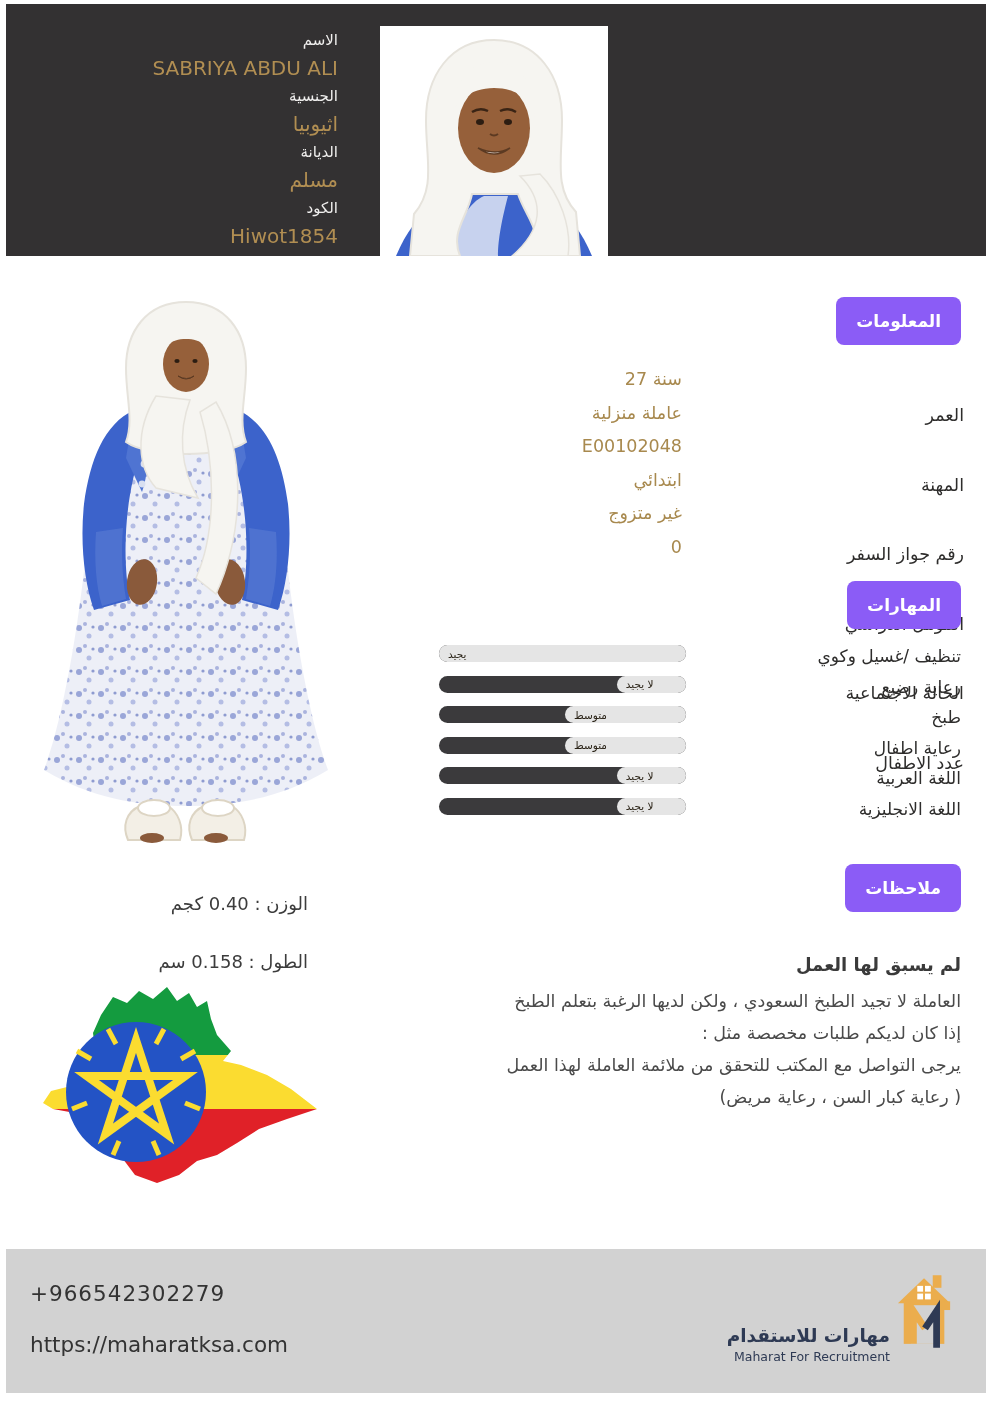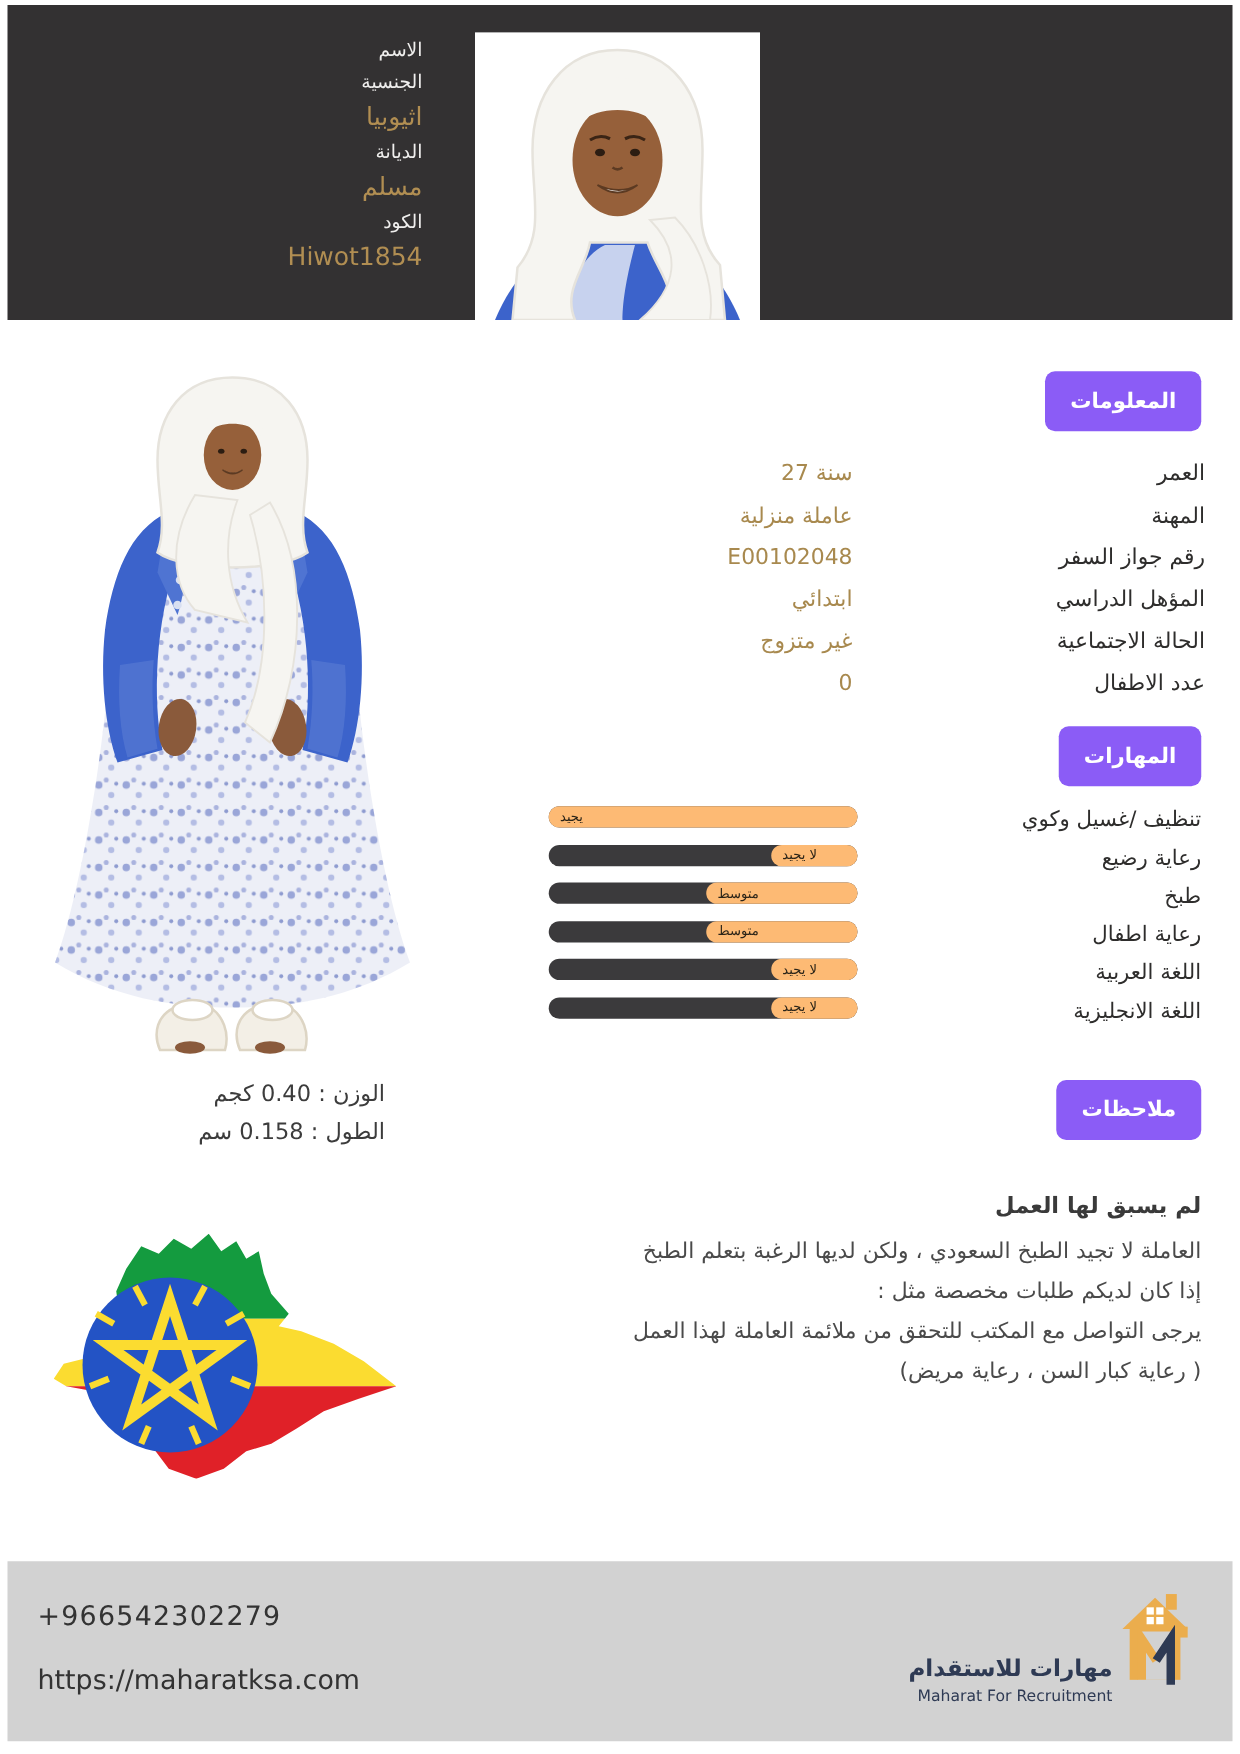--- a/index.html
+++ b/index.html
@@ -18,35 +18,35 @@
   
   .badge { position:absolute; right:29px; background:#8b5cf6; color:#ffffff; font-weight:bold;
            font-size:17px; padding:13px 20px; border-radius:8px; direction:rtl; line-height:1.3; }
   .badge-info   { top:297px; }
   .badge-skills { top:581px; }
   .badge-notes  { top:864px; }
 
   
   .info-labels { position:absolute; top:363px; right:26px;  text-align:right; }
   .info-values { position:absolute; top:363px; right:308px; text-align:right;margin-left:28px; }
-  .info-labels div { direction:rtl; color:#2e2d2c; font-size:17.5px; line-height:33.5px; }
+  .info-labels div { direction:rtl; color:#2e2d2c; font-size:17.5px; line-height:33.5px;margin-top:36px; }
   .info-values div { direction:ltr; color:#a8894e; font-size:17.5px; line-height:33.5px; }
 
   
   .skills-labels { position:absolute; top:641px; right:29px; text-align:right; }
   .skills-labels div { direction:rtl; color:#2e2d2c; font-size:17px; line-height:30.5px; }
   .skills-bars { position:absolute; top:645px; left:437px; width:247px; }
   .bar { position:relative; height:17px; border-radius:9px; background:#3b3a3c; margin-bottom:13.5px; }
-  .bar-fill { position:absolute; right:0; top:0; height:100%; border-radius:9px; background:#fdba74;
+  .bar-fill { position:absolute; right:0; top:0; height:100%; border-radius:9px; background:#e5e5e5;
               display:flex; align-items:center; justify-content:flex-start; overflow:hidden; }
   .bar-label { direction:rtl; font-size:10.5px; color:#2b2418; padding:0 9px; white-space:nowrap; }
 
   
   .measurements { position:absolute; top:861px; right:682px; text-align:right; }
-  .measurements div { direction:rtl; color:#3c3c3c; font-size:18px; line-height:30px; }
+  .measurements div { direction:rtl; color:#3c3c3c; font-size:18px; line-height:30px;margin-top:28px; }
 
   
   .notes-title { position:absolute; top:951px; right:29px; direction:rtl; color:#3a3a3a;
                  font-weight:bold; font-size:18px; line-height:28px; }
   .notes-lines { position:absolute; top:985px; right:29px; width:560px; text-align:right; }
   .notes-lines div { direction:rtl; color:#4a4a4a; font-size:17.5px; line-height:32px; }
 
   
   .figure { position:absolute; left:28px; top:292px; width:312px; height:562px; }
   .map    { position:absolute; left:33px; top:963px; width:292px; height:238px; }
@@ -62,20 +62,21 @@
   .brand-icon { width:58px; height:80px; margin-left:6px; }
 </style>
 </head>
 <body>
 
 <div class="page">
 
   <div class="header">
     <div class="header-fields">
       <div class="hf-label">الاسم</div>
+      <div class="hf-value">SABRIYA ABDU ALI</div>
       <div class="hf-label">الجنسية</div>
       <div class="hf-value">اثيوبيا</div>
       <div class="hf-label">الديانة</div>
       <div class="hf-value">مسلم</div>
       <div class="hf-label">الكود</div>
       <div class="hf-value">Hiwot1854</div>
     </div>
 
     <div class="portrait">
       <svg viewBox="0 0 228 230" xmlns="http://www.w3.org/2000/svg">

